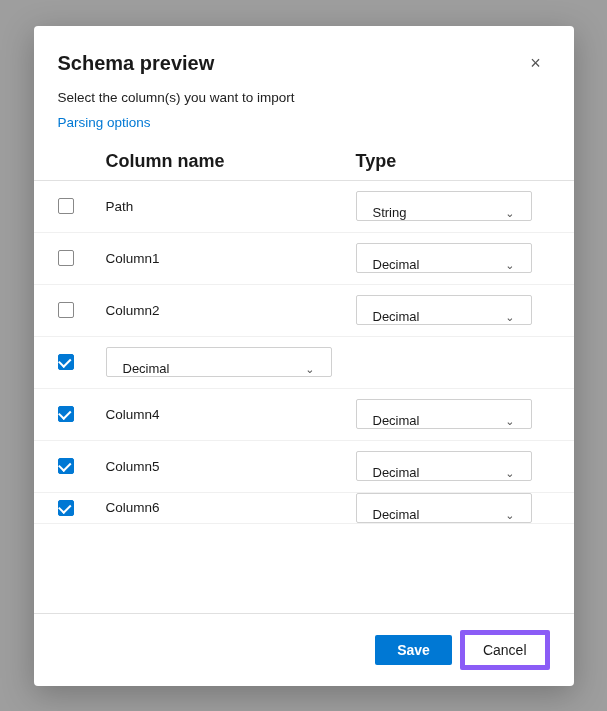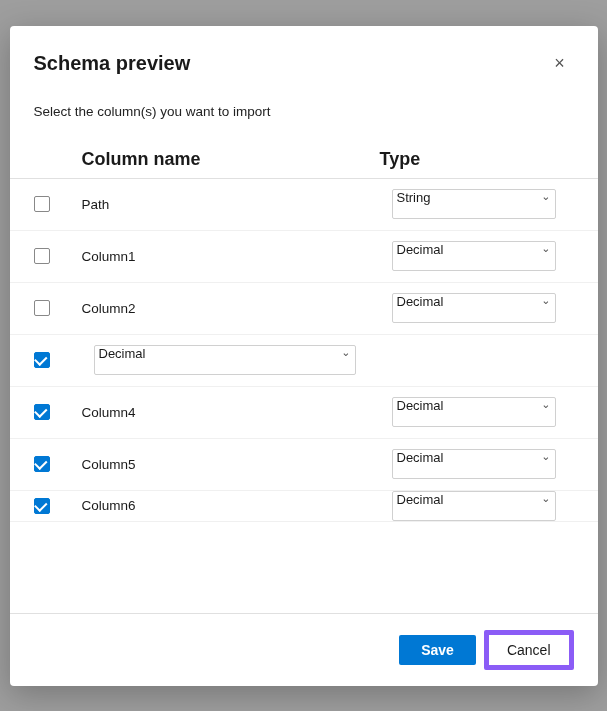--- a/index.html
+++ b/index.html
@@ -7,29 +7,28 @@
       width: 607px;
       height: 711px;
       background: #9e9e9e;
       display: flex;
       align-items: center;
       justify-content: center;
       font-family: 'Segoe UI', Arial, sans-serif;
     }
     .dialog {
       background: #fff;
-      width: 588px;
+      width: 540px;
       height: 660px;
       border-radius: 4px;
       box-shadow: 0 8px 32px rgba(0,0,0,0.25);
       display: flex;
       flex-direction: column;
       overflow: hidden;
       position: relative;
-      gap: 14px;
     }
     .dialog-header {
       display: flex;
       align-items: center;
       justify-content: space-between;
       padding: 24px 24px 12px 24px;
       flex-shrink: 0;
     }
     .dialog-title {
       font-size: 20px;
@@ -142,32 +141,31 @@
       border-bottom: 2px solid #fff;
       transform: rotate(-45deg) translateY(-1px);
       display: block;
     }
     .col-name {
       font-size: 13.5px;
       color: #1a1a1a;
     }
     .type-select {
       display: flex;
-      align-items: flex-start;
+      align-items: flex-end;
       border: 1px solid #d0d0d0;
       background: #fff;
       border-radius: 2px;
       height: 30px;
-      padding: 0 4px;
+      padding: 0 16px;
       cursor: pointer;
       justify-content: space-between;
       font-size: 13px;
       color: #1a1a1a;
       margin-right: 24px;
-      margin-left: 12px;
     }
     .type-select .chevron {
       font-size: 11px;
       color: #555;
       margin-left: 8px;
     }
     .dialog-footer {
       display: flex;
       align-items: center;
       justify-content: flex-end;
@@ -206,20 +204,23 @@
 
 <div class="dialog">
 
   <div class="dialog-header">
     <span class="dialog-title">Schema preview</span>
     <button class="close-btn">×</button>
   </div>
 
   <div class="dialog-subtitle">Select the column(s) you want to import</div>
 
+  <div class="parsing-link">
+    <a>Parsing options</a>
+  </div>
 
   <div class="table-area">
 
     <div class="table-header">
       <div></div>
       <div class="col-header">Column name</div>
       <div class="col-header">Type</div>
       <div></div>
     </div>
 

